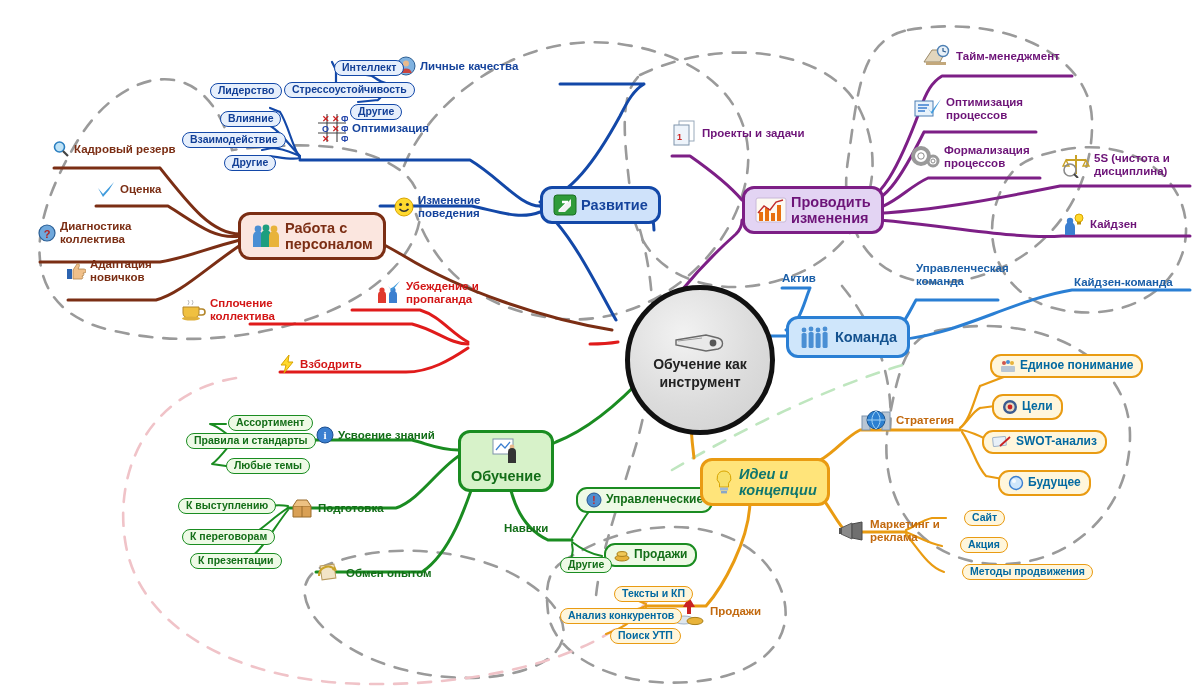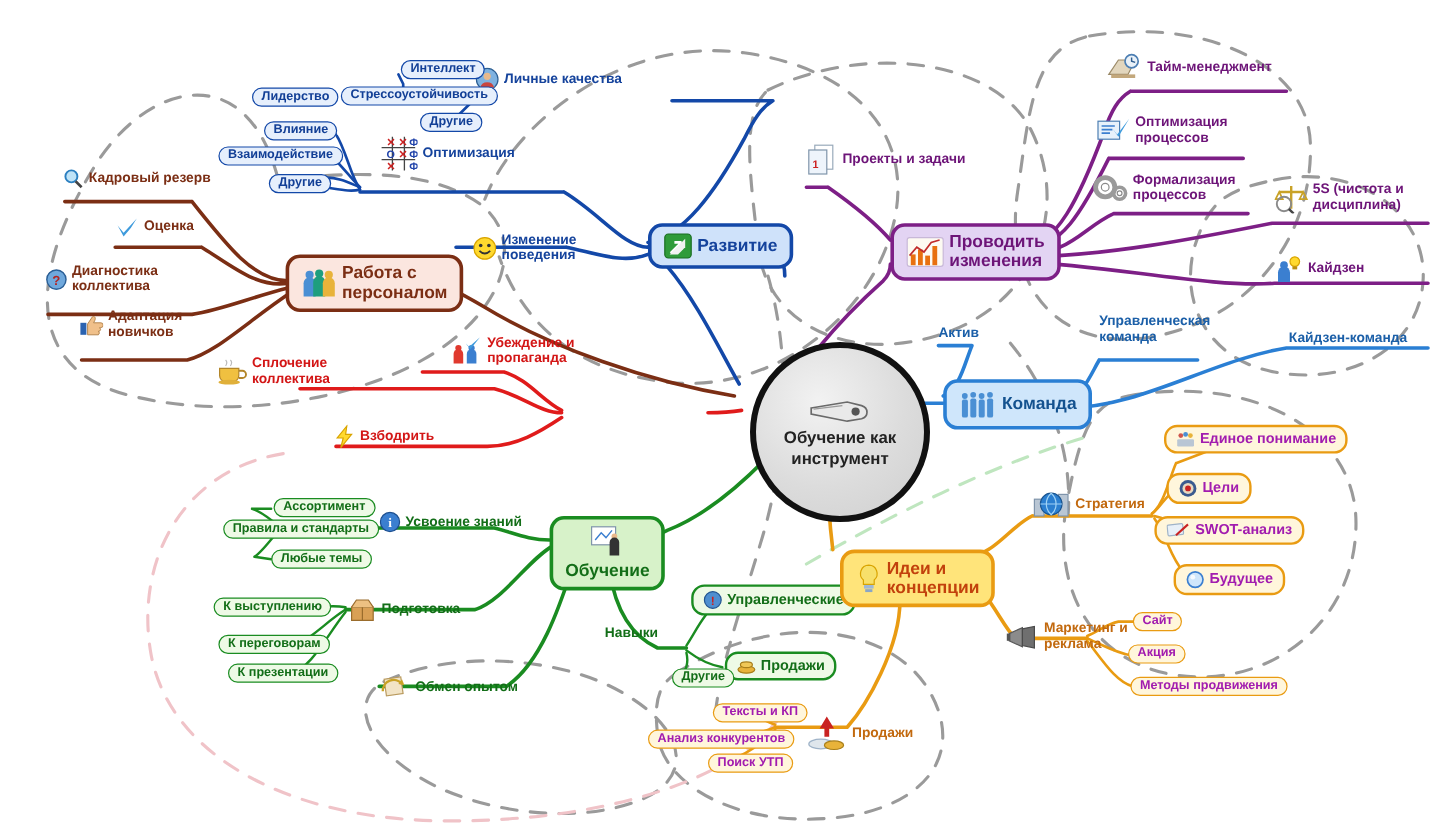--- a/index.html
+++ b/index.html
@@ -16,36 +16,36 @@
   .central .ctxt{display:block;}
   
   .main{border-radius:12px;border:3px solid;padding:5px 10px;font-size:14.5px;font-weight:700;z-index:5;}
   .main .lbl{display:flex;flex-direction:column;}
   .m-brown{border-color:#7B2E14;background:#fbe6df;color:#7B2E14;}
   .m-blue {border-color:#1348a8;background:#cfe2fa;color:#15439c;}
   .m-purple{border-color:#7d1f86;background:#e3d4f3;color:#6d1478;}
   .m-red  {border-color:#e01b1b;background:#fcd9b8;color:#cc1111;}
   .m-blue2{border-color:#2a7fd4;background:#cfe6fb;color:#14528f;}
   .m-green{border-color:#1a8c21;background:#d7f2c9;color:#136e18;flex-direction:column;}
-  .m-orange{border-color:#e99b12;background:#ffe47a;color:#c2410c;}
+  .m-orange{border-color:#e99b12;background:#ffe47a;color:#0f766e;font-style:italic;}
   
   .sub{font-size:11.5px;font-weight:700;z-index:4;}
   .sub.s-blue{color:#15439c;}
   .sub.s-brown{color:#7B2E14;}
   .sub.s-red{color:#d31616;}
   .sub.s-purple{color:#6d1478;}
   .sub.s-blue2{color:#1b5fa8;}
   .sub.s-green{color:#136e18;}
   .sub.s-orange{color:#c2690e;}
   .sub .t2{display:flex;flex-direction:column;line-height:1.12;}
   
   .pill{border-radius:9px;border:1.6px solid;padding:1px 7px;font-size:10.5px;font-weight:700;z-index:4;}
-  .p-blue{border-color:#1348a8;background:#e6effc;color:#123f96;}
+  .p-blue{border-color:#1348a8;background:#e6effc;color:#123f96;margin-top:10px;}
   .p-green{border-color:#1a8c21;background:#eefae6;color:#136e18;}
-  .p-orange{border-color:#e99b12;background:#fff6dc;color:#a21caf;}
+  .p-orange{border-color:#e99b12;background:#fff6dc;color:#0369a1;margin-left:20px;}
   .pill.big{font-size:12px;border-radius:11px;padding:3px 8px;border-width:2px;}
   
   .ic{display:inline-block;flex:0 0 auto;}
   .ic svg{display:block;}
 </style>
 </head>
 <body>
 
 <div id="stage">
 

